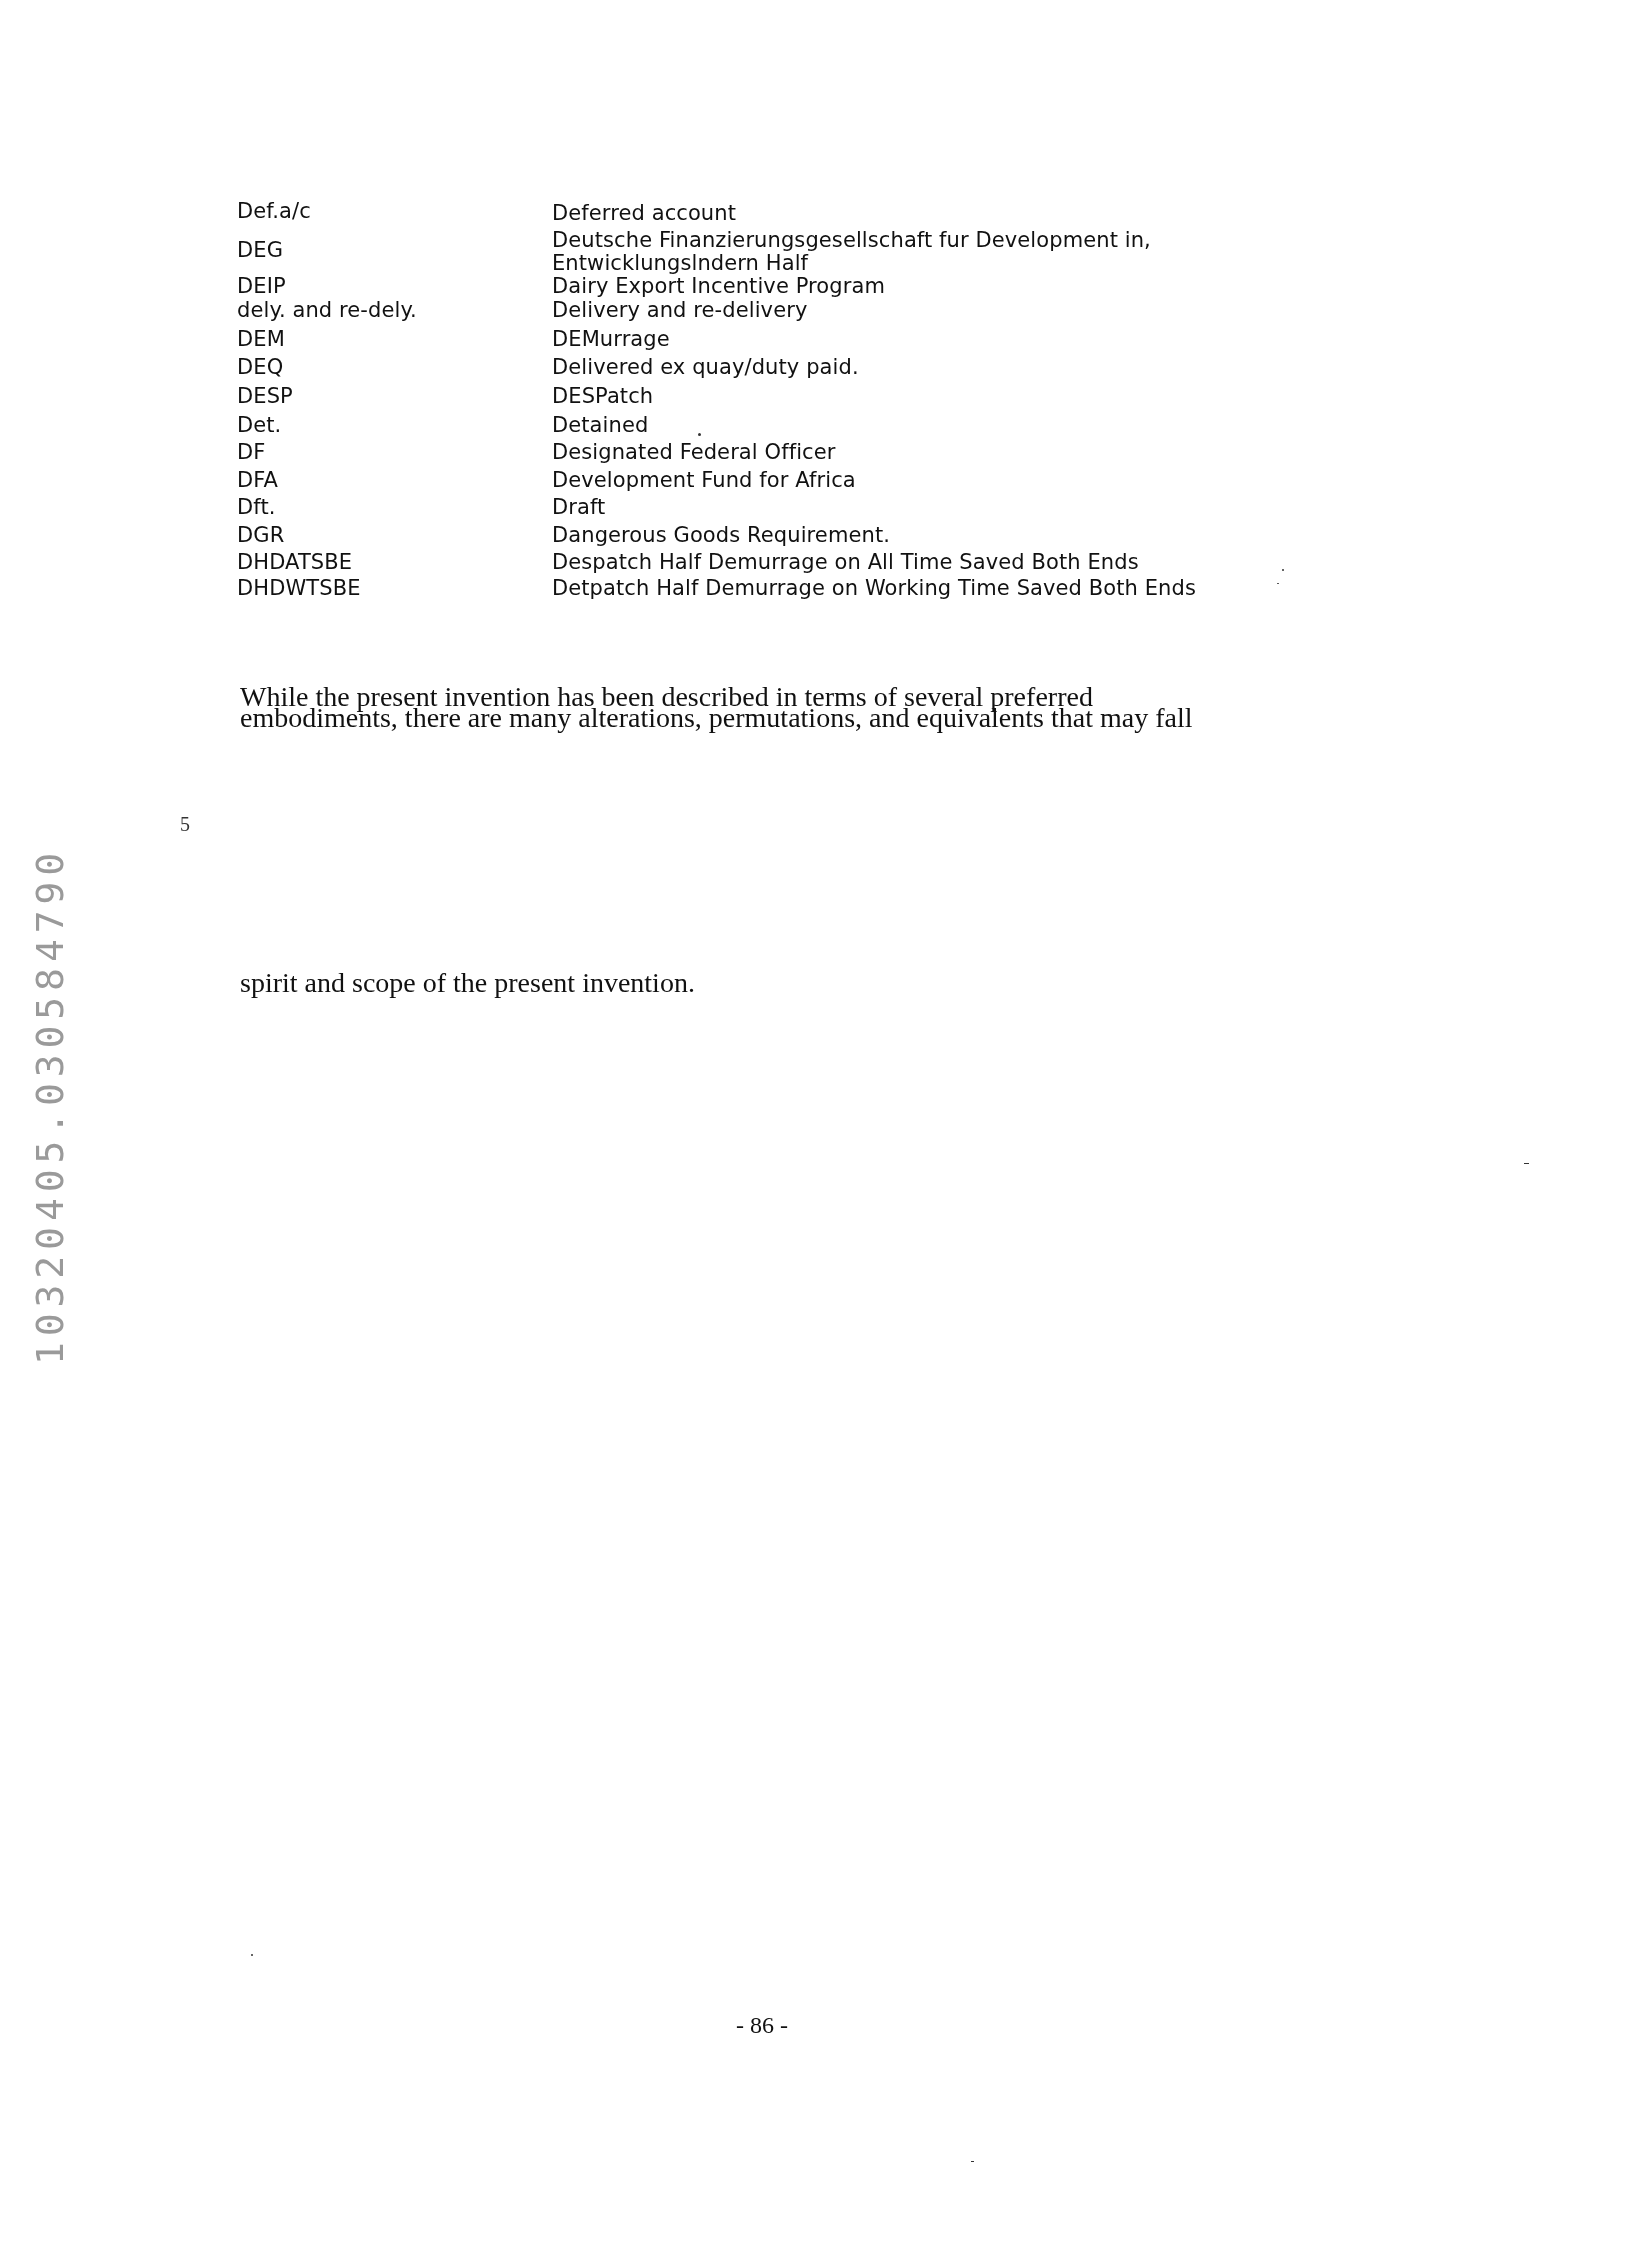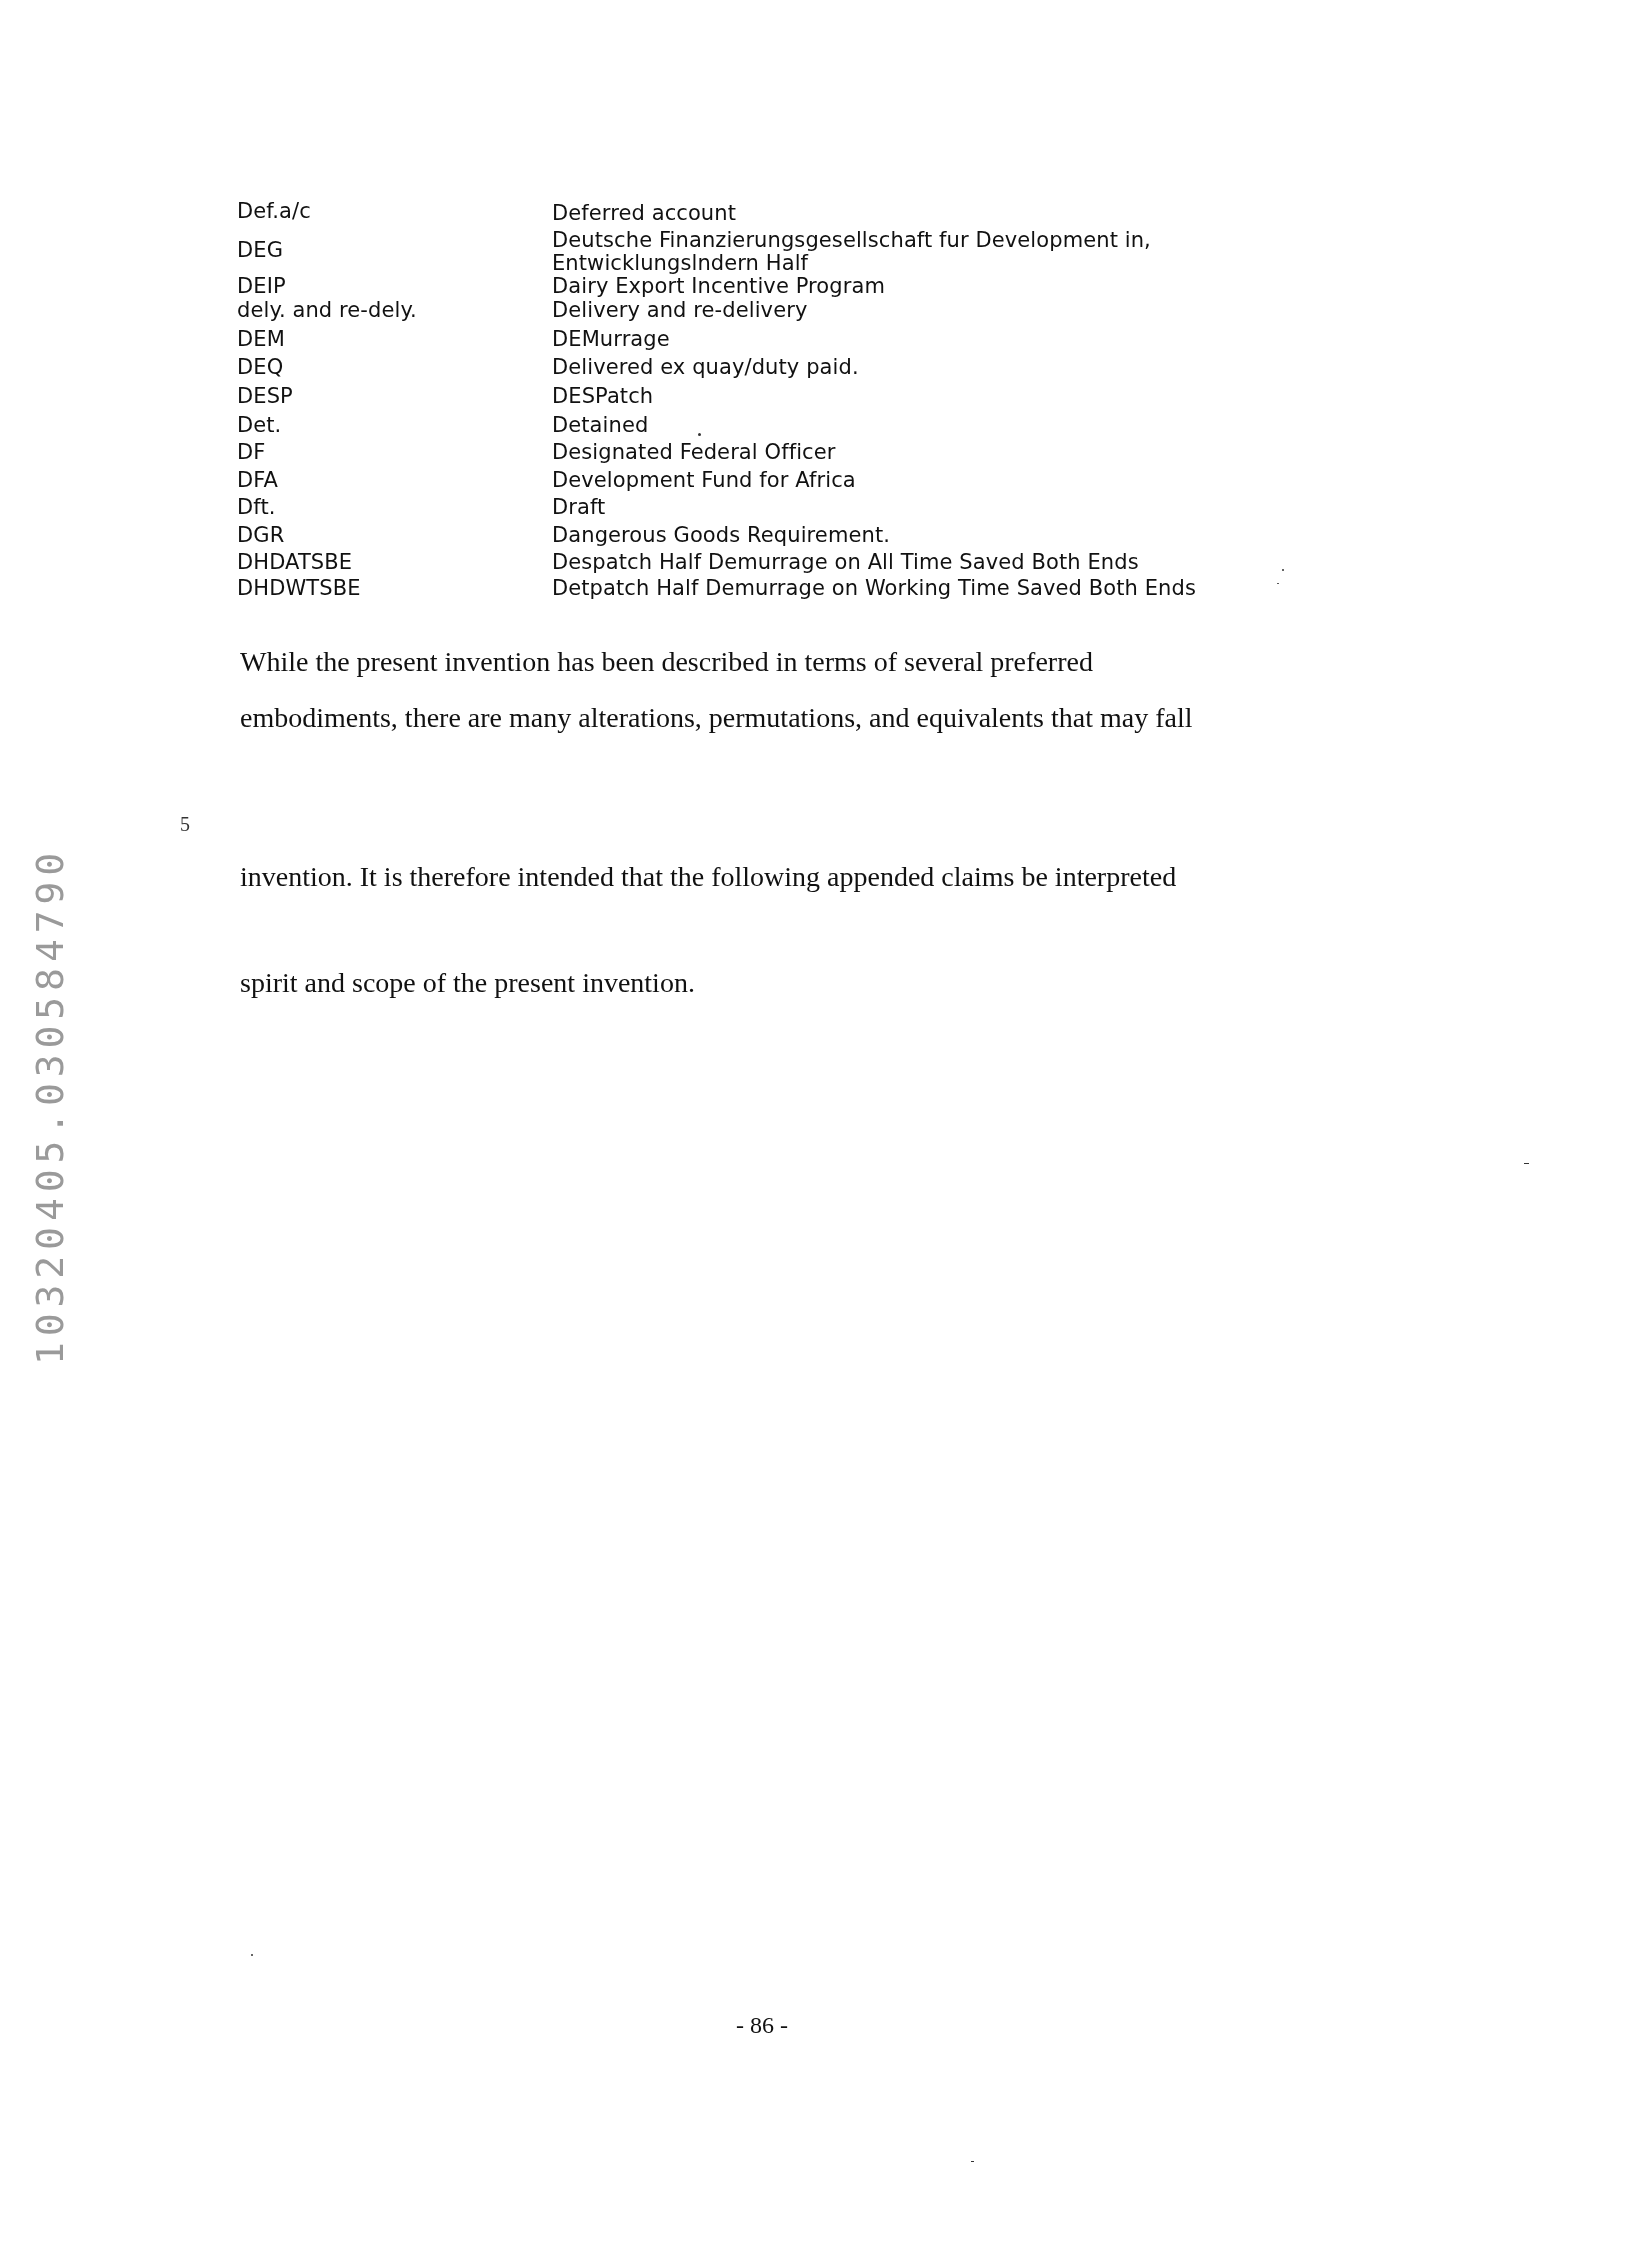--- a/index.html
+++ b/index.html
@@ -113,23 +113,22 @@
   <div class="gl def" style="top:415px">Detained</div>
   <div class="gl def" style="top:442px">Designated Federal Officer</div>
   <div class="gl def" style="top:470px">Development Fund for Africa</div>
   <div class="gl def" style="top:497px">Draft</div>
   <div class="gl def" style="top:525px">Dangerous Goods Requirement.</div>
   <div class="gl def" style="top:552px">Despatch Half Demurrage on All Time Saved Both Ends</div>
   <div class="gl def" style="top:578px">Detpatch Half Demurrage on Working Time Saved Both Ends</div>
 
   <div class="speck" style="left:698px; top:433px; width:3.3px; height:3.3px;"></div>
 
-  <div class="para-line" style="top:648px">While the present invention has been described in terms of several preferred</div>
+  <div class="para-line" style="top:683px">While the present invention has been described in terms of several preferred</div>
   <div class="para-line" style="top:704px">embodiments, there are many alterations, permutations, and equivalents that may fall</div>
-  <div class="para-line" style="top:863px">invention.  It is therefore intended that the following appended claims be interpreted</div>
   <div class="para-line" style="top:969px">spirit and scope of the present invention.</div>
 
   <div class="line-no">5</div>
 
   <div class="stamp">10320405.030584790</div>
 
   <div class="page-number">- 86 -</div>
 
   <div class="speck" style="left:1282px; top:569px; width:2px; height:2px;"></div>
   <div class="speck" style="left:1277px; top:583px; width:2px; height:1.3px;"></div>

